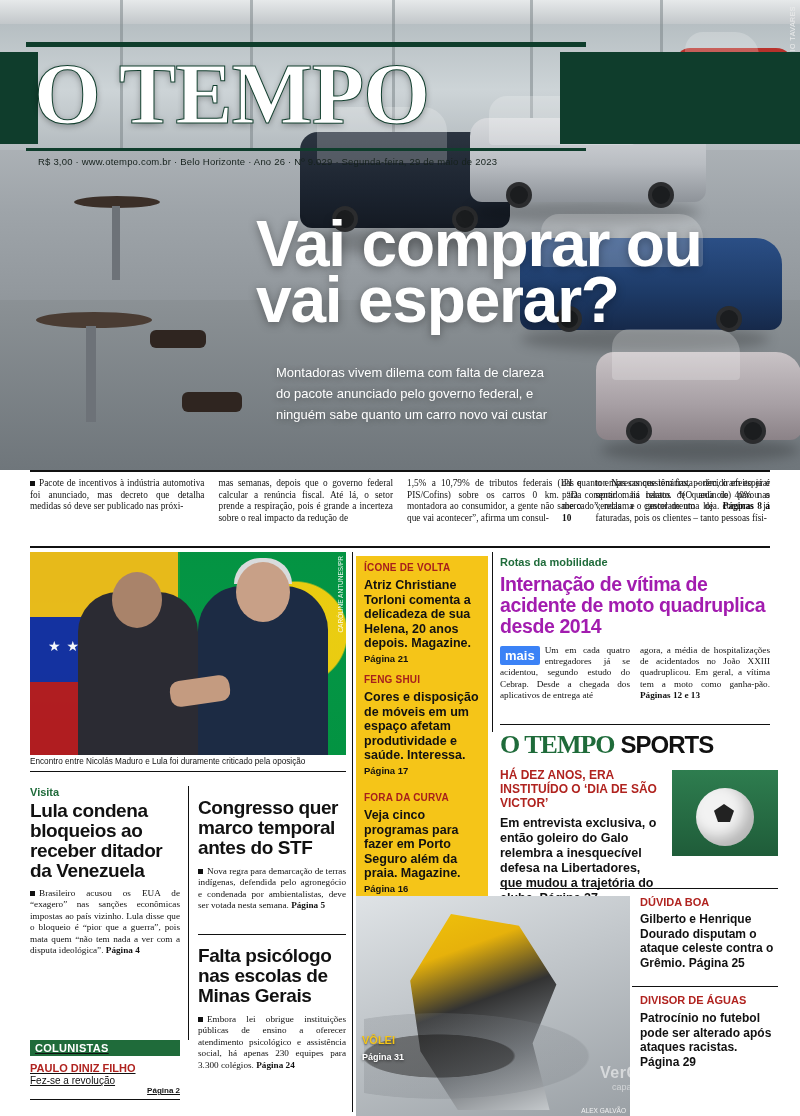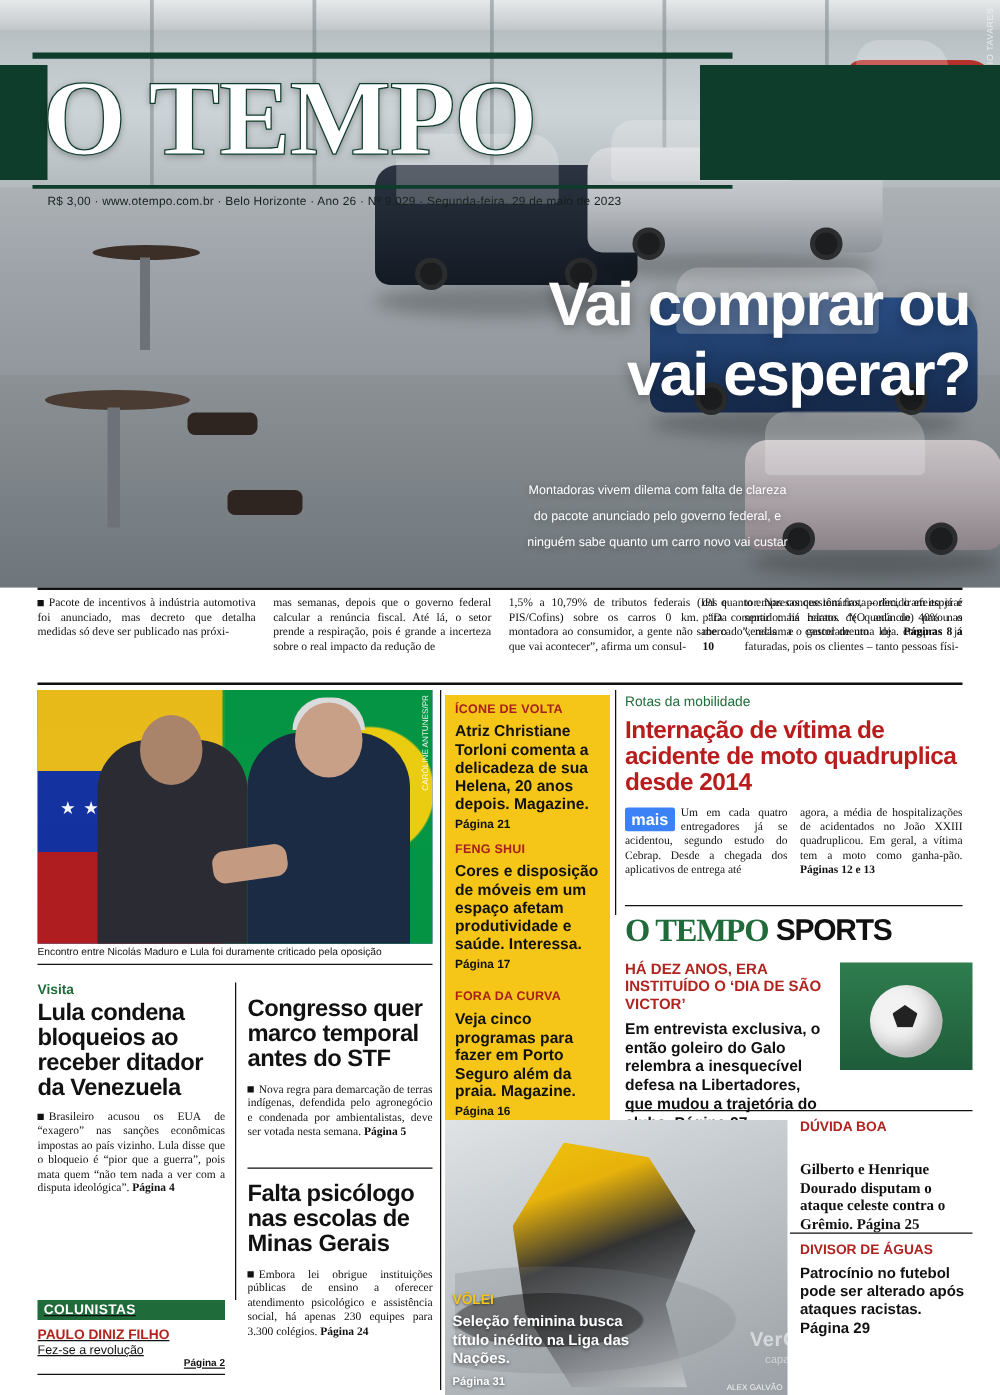--- a/index.html
+++ b/index.html
@@ -62,27 +62,27 @@
     letter-spacing:.2px;
   }
   .credit-vert{
     position:absolute; right:4px; top:6px;
     font-family:"Liberation Sans", sans-serif; font-size:7px; color:#efefef;
     writing-mode: vertical-rl; transform: rotate(180deg); letter-spacing:.5px; opacity:.9;
   }
 
   .headline{
     position:absolute; right:24px; top:216px; width:520px;
-    text-align:right; font-family:"Liberation Sans", sans-serif;
-    font-weight:700; font-size:49px; line-height:56px; color:#ffffff;
+    font-family:"Liberation Sans", sans-serif;
+    font-weight:700; font-size:64px; line-height:56px; color:#ffffff;
     text-shadow:0 2px 10px rgba(0,0,0,.35); letter-spacing:-1.2px;
   }
   .subhead{
-    position:absolute; right:24px; top:382px; width:500px; text-align:center;
-    font-family:"Liberation Sans", sans-serif; font-size:10px; line-height:21px; color:#fff;
+    position:absolute; right:24px; top:362px; width:500px; text-align:left;
+    font-family:"Liberation Sans", sans-serif; font-size:13px; line-height:21px; color:#fff;
     text-shadow:0 1px 6px rgba(0,0,0,.35);
   }
 
   
   .leadbar-top{ position:absolute; left:30px; top:470px; width:740px; height:2px; background:#111;}
   .lead { position:absolute; left:30px; top:478px; width:740px; height:62px;
           display:flex; gap:14px; }
   .lead .col { width:176px; font-size:9.3px; line-height:11.6px; text-align:justify; color:#111;}
   .lead .col p { margin:0; }
   .sqr{ display:inline-block; width:5px; height:5px; background:#111; margin-right:4px; vertical-align:middle;}
@@ -153,24 +153,24 @@
     position:absolute; left:356px; width:132px; background:#f5c518; padding:6px 8px 8px 8px;
   }
   .ybox .yk{ font-family:"Liberation Sans",sans-serif; font-weight:700; font-size:10px; color:#a6201c; letter-spacing:.2px;}
   .ybox .yt{ font-family:"Liberation Sans",sans-serif; font-weight:700; font-size:12.5px; line-height:14.5px; color:#111; margin-top:5px;}
   .ybox .yt .pg{ font-weight:700; font-size:9.5px; }
   .ybox .src{ font-weight:700; }
 
   
   .vline3{ position:absolute; left:492px; top:552px; width:1px; height:180px; background:#111;}
   .rtop{ position:absolute; left:500px; top:556px; width:270px; }
-  .rtop .k{ font-family:"Liberation Sans",sans-serif; font-weight:400; font-size:11px; color:#1f6b3a;}
+  .rtop .k{ font-family:"Liberation Sans",sans-serif; font-weight:700; font-size:11px; color:#1f6b3a;}
   .rtop h2{
     margin:6px 0 0 0; font-family:"Liberation Sans",sans-serif; font-weight:700;
-    font-size:19.5px; line-height:21px; color:#b91c1c; letter-spacing:-.4px;
+    font-size:19.5px; line-height:21px; color:#a21caf; letter-spacing:-.4px;
   }
   .rtop .cols{ display:flex; gap:10px; margin-top:8px; }
   .rtop .c{ width:130px; font-size:9.2px; line-height:11.2px; text-align:justify;}
   .maisbadge{
     display:inline-block; background:#3b82f6; color:#fff; font-family:"Liberation Sans",sans-serif;
     font-weight:700; font-size:13px; line-height:13px; padding:3px 5px; border-radius:2px; float:left;
     margin:1px 5px 2px 0;
   }
   .rtop-rule{ position:absolute; left:500px; top:724px; width:270px; height:1px; background:#111;}
 
@@ -192,21 +192,21 @@
     background:#f2f2f2; box-shadow: inset -8px -8px 14px rgba(0,0,0,.25);
   }
   .ballimg .ball:before{ content:""; position:absolute; left:18px; top:16px; width:20px; height:18px; background:#222; clip-path:polygon(50% 0,100% 38%,80% 100%,20% 100%,0 38%);}
   .sportsA{ position:absolute; left:500px; top:768px; width:164px; }
   .sportsA .k{ font-family:"Liberation Sans",sans-serif; font-weight:700; font-size:12px; line-height:14px; color:#b0231f;}
   .sportsA .t{ font-family:"Liberation Sans",sans-serif; font-weight:700; font-size:12.5px; line-height:15px; color:#111; margin-top:6px;}
   .sports-rule1{ position:absolute; left:500px; top:888px; width:278px; height:1px; background:#111;}
 
   .sportsB{ position:absolute; left:640px; top:896px; width:138px; }
   .sportsB .k{ font-family:"Liberation Sans",sans-serif; font-weight:700; font-size:11px; color:#b0231f;}
-  .sportsB .t{ font-family:Liberation Serif, serif; font-weight:700; font-size:12px; line-height:14.5px; color:#111; margin-top:20px;}
+  .sportsB .t{ font-family:Liberation Sans, sans-serif; font-weight:700; font-size:12px; line-height:14.5px; color:#111; margin-top:4px;}
   .sports-rule2{ position:absolute; left:632px; top:986px; width:146px; height:1px; background:#111;}
   .sportsC{ position:absolute; left:640px; top:994px; width:138px; }
   .sportsC .k{ font-family:"Liberation Sans",sans-serif; font-weight:700; font-size:11px; color:#b0231f;}
   .sportsC .t{ font-family:"Liberation Sans",sans-serif; font-weight:700; font-size:12px; line-height:14.5px; color:#111; margin-top:5px;}
 
   
   .photoB{
     position:absolute; left:356px; top:896px; width:274px; height:220px;
     background:linear-gradient(160deg,#dfe3e6 0%,#c3c8cc 40%,#9aa0a5 100%);
     overflow:hidden;
@@ -462,20 +462,19 @@
     </div>
   </div>
 
   <div class="photoB">
     <div class="athlete"></div>
     <div class="splash"></div>
     <div class="photoB-credit">ALEX GALVÃO</div>
   </div>
   <div class="volley">
     <div class="k">VÔLEI</div>
-    <div class="t">Seleção feminina busca título inédito na Liga das Nações.</div>
     <div class="pg">Página 31</div>
   </div>
 
   <div class="watermark">VerCapa</div>
   <div class="wm2">capas de jornais</div>
 
 </div>
 
 </body></html>

